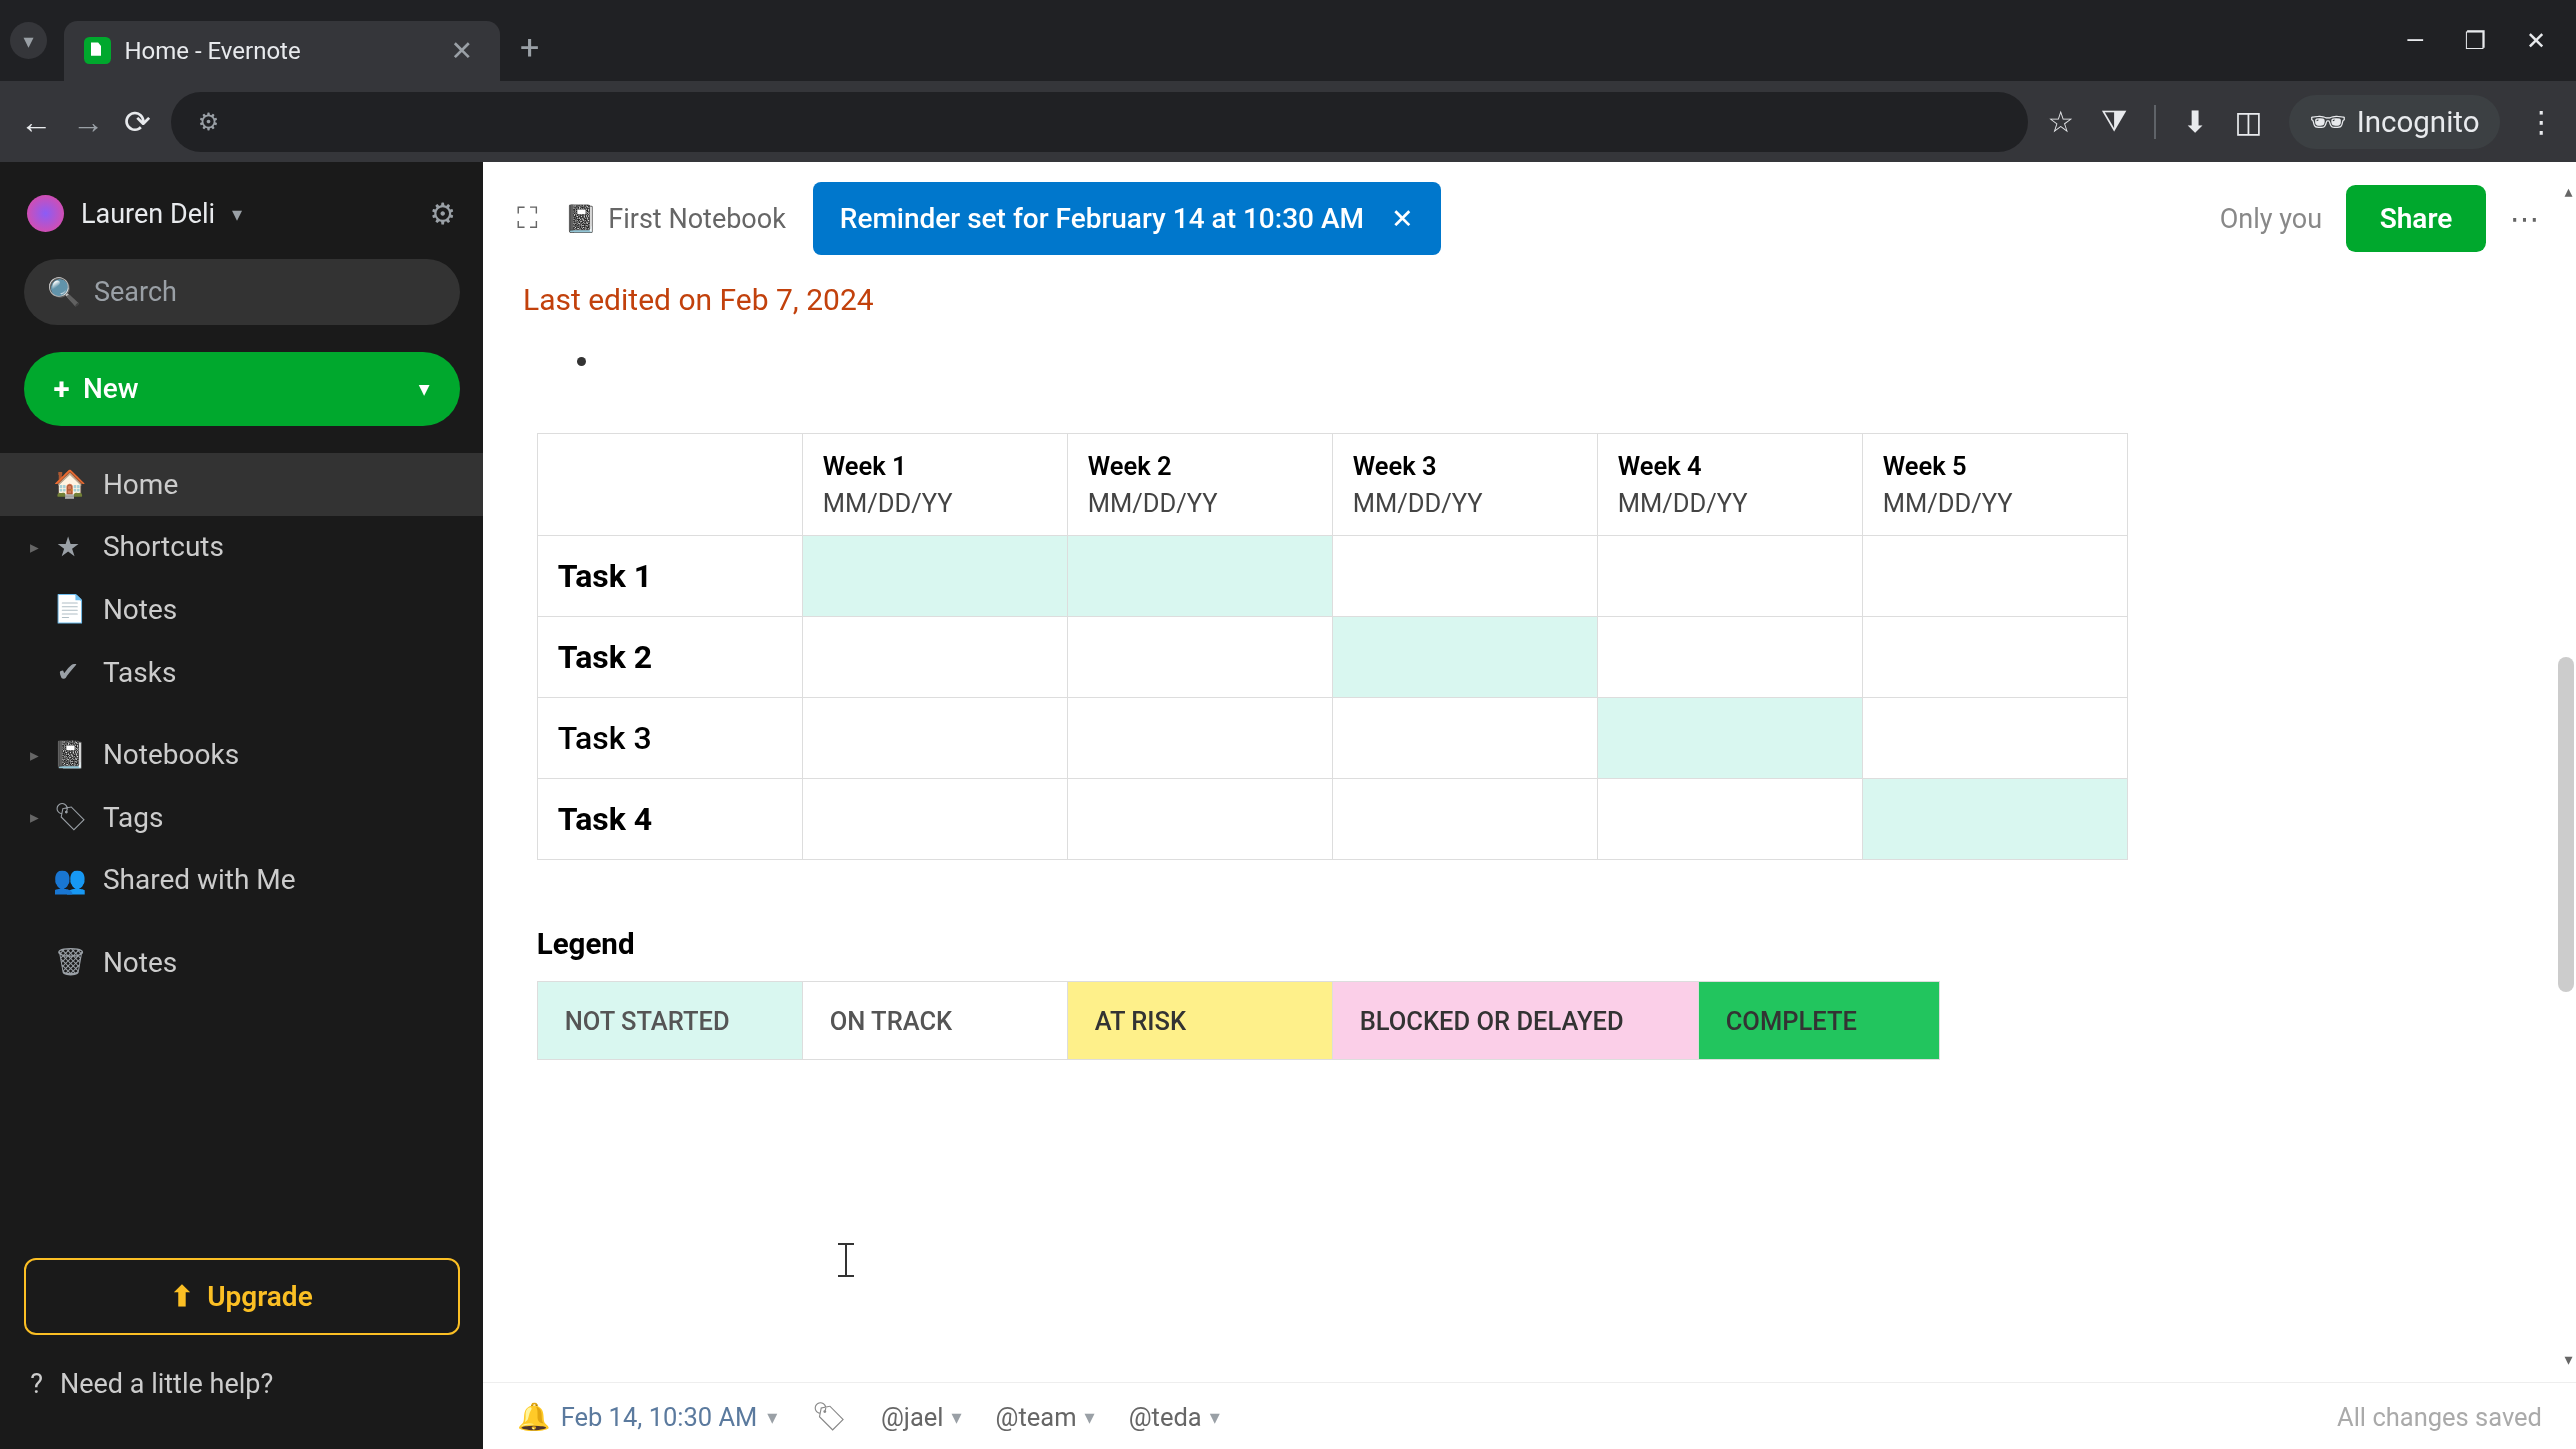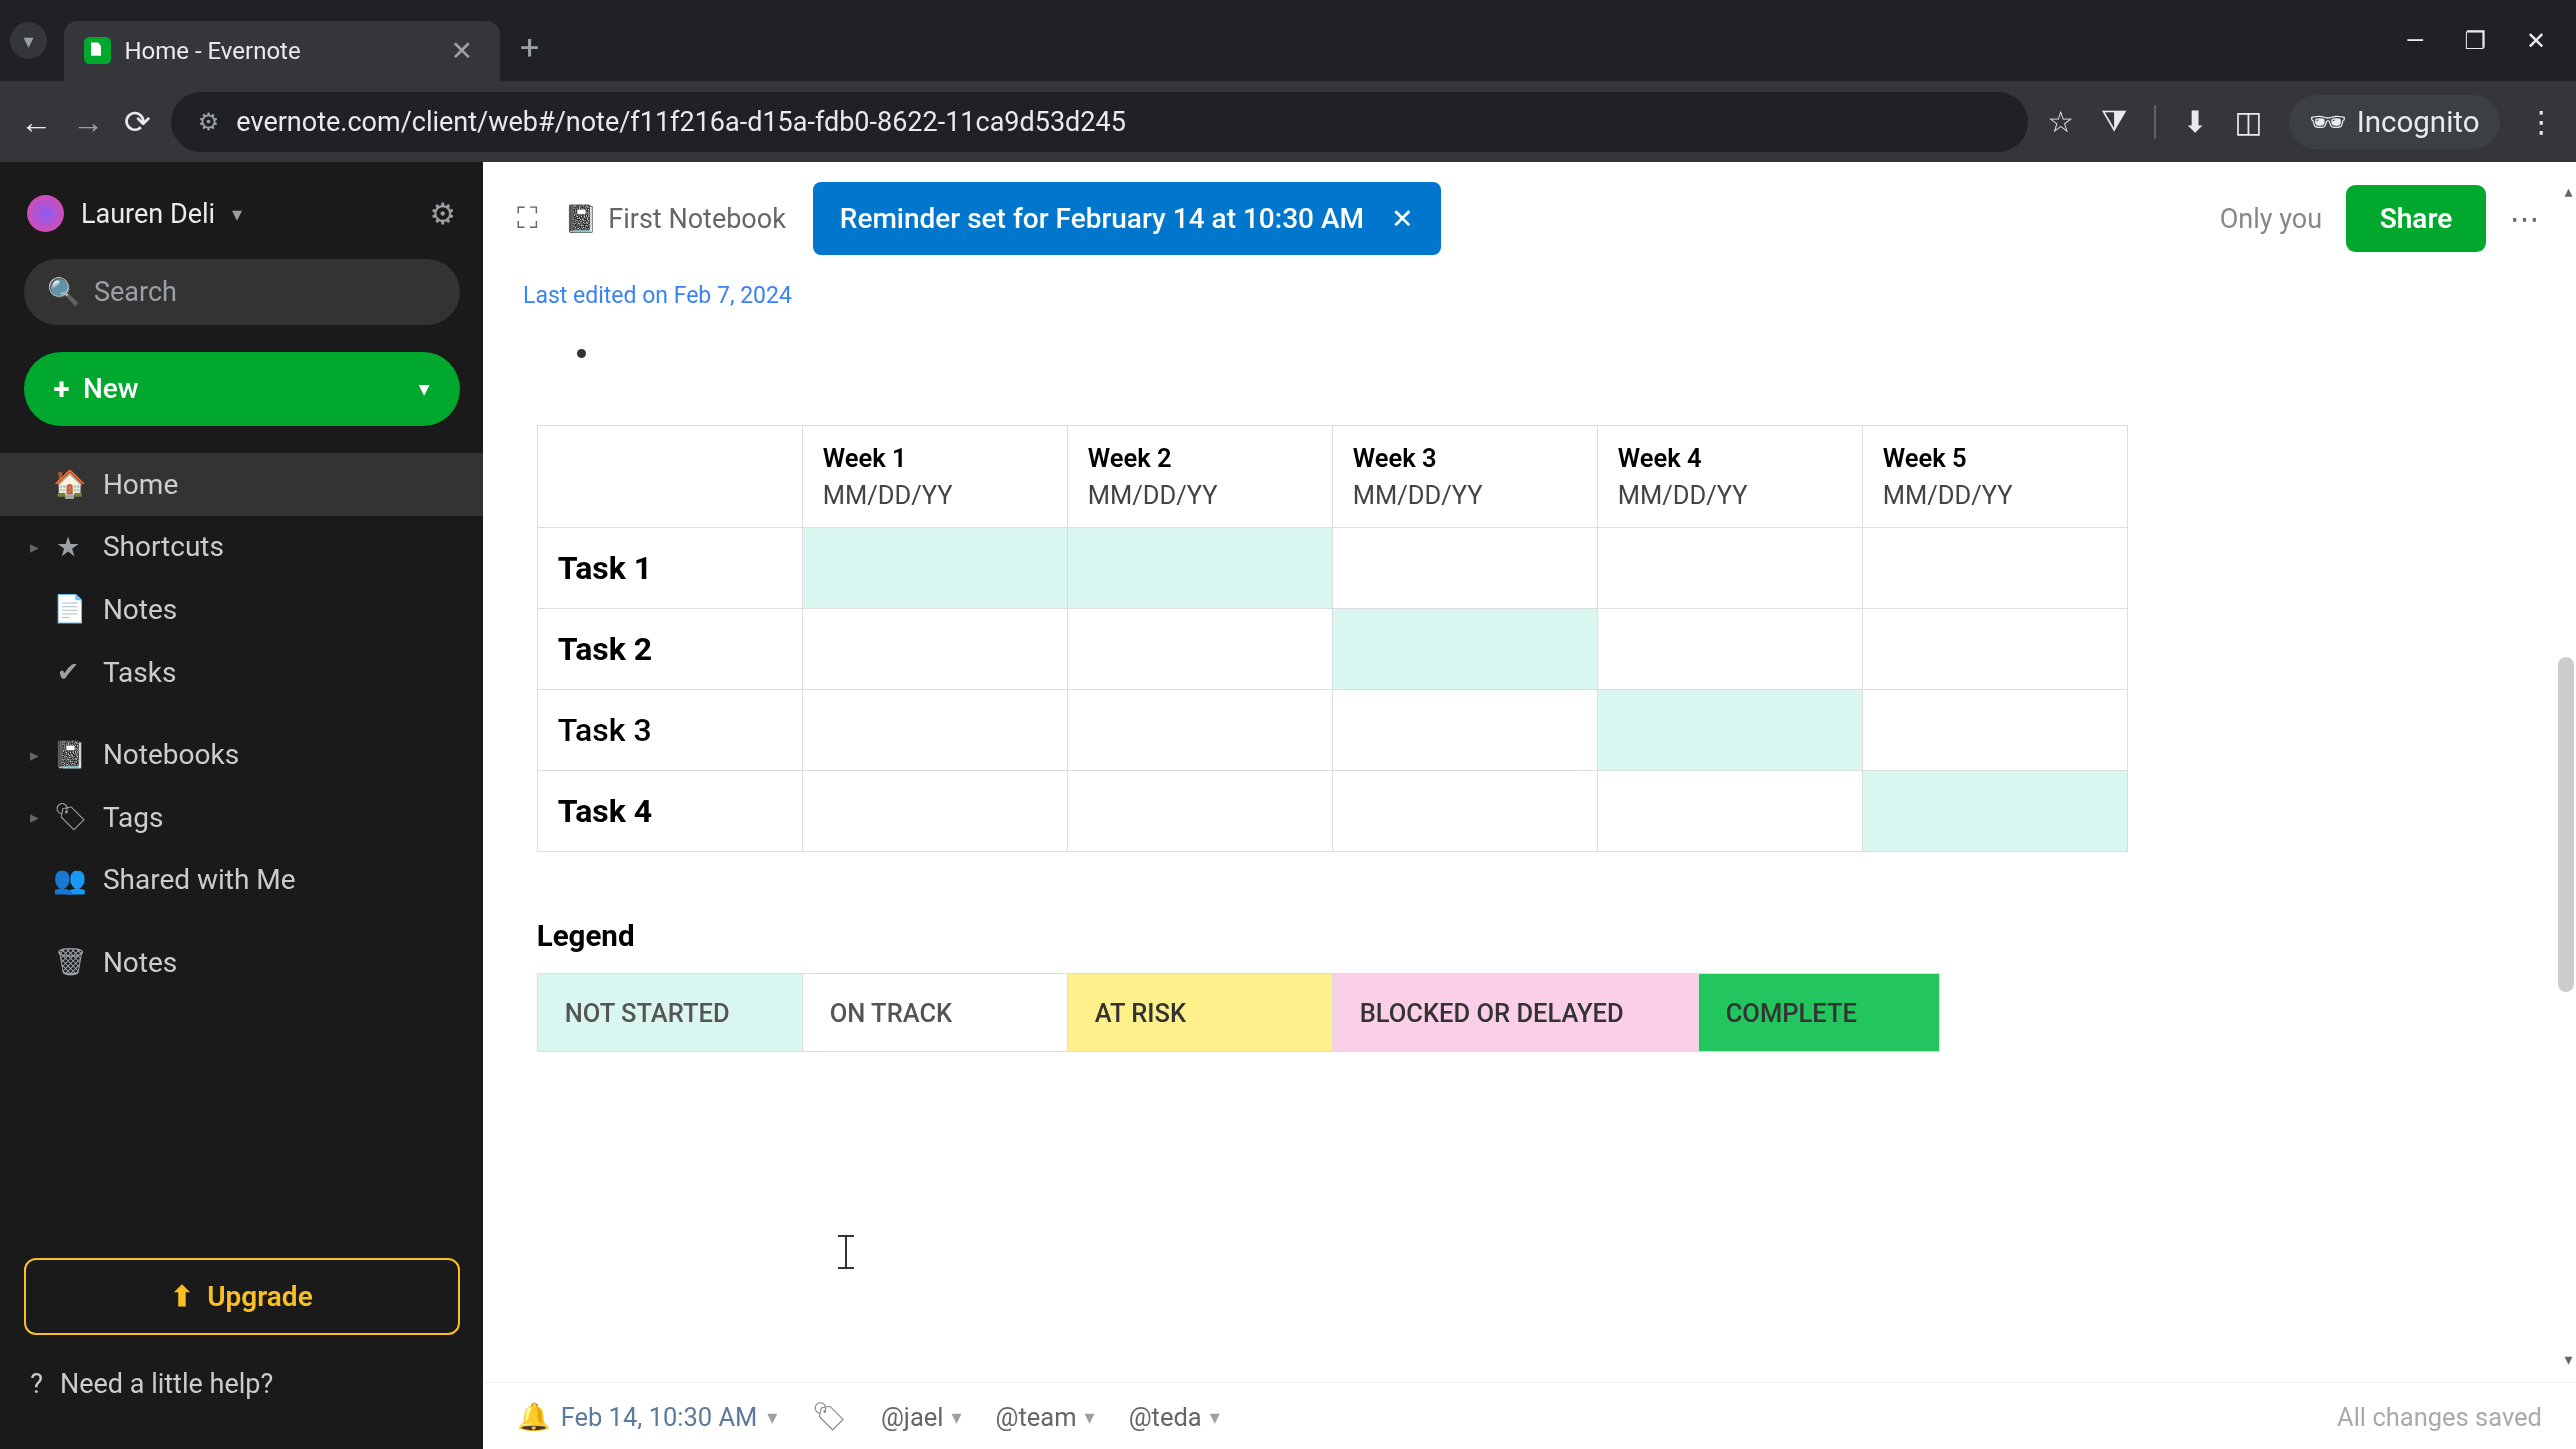--- a/index.html
+++ b/index.html
@@ -64,21 +64,21 @@
 .note-header { display: flex; align-items: center; padding: 20px 34px; gap: 27px; }
 .expand-icon { color: #666; font-size: 29.5px; cursor: pointer; }
 .notebook-crumb { display: flex; align-items: center; gap: 10px; color: #666; font-size: 27px; cursor: pointer; }
 .reminder-toast { background: #0077cc; color: white; padding: 20px 27px; border-radius: 8px; display: flex; align-items: center; gap: 27px; font-size: 28px; font-weight: 500; }
 .reminder-toast .close { cursor: pointer; font-size: 27px; }
 .header-right { margin-left: auto; display: flex; align-items: center; gap: 23.5px; }
 .only-you { color: #888; font-size: 27px; }
 .share-btn { background: #00a82d; color: white; padding: 17px 34px; border-radius: 9.4px; font-size: 28px; font-weight: 600; cursor: pointer; }
 .more-btn { color: #666; font-size: 29.5px; cursor: pointer; letter-spacing: 2.7px; }
 
-.last-edited { color: #3b82f6; font-size: 23px; padding: 6.7px 40px 27px; }
+.last-edited { color: #c2410c; font-size: 30px; padding: 6.7px 40px 27px; }
 .note-body { flex: 1; padding: 13.4px 47px; overflow-y: auto; position: relative; }
 .bullet { width: 9.4px; height: 9.4px; background: #333; border-radius: 50%; margin-left: 47px; margin-bottom: 67px; }
 
 
 .gantt { border-collapse: collapse; margin-left: 6.7px; }
 .gantt th, .gantt td { border: 1.3px solid #ddd; padding: 0; }
 .gantt th { text-align: left; padding: 17px 20px; font-weight: 600; font-size: 25.5px; vertical-align: top; }
 .gantt th .sub { font-weight: 400; color: #444; margin-top: 6.7px; font-size: 25.5px; }
 .gantt .task-col { width: 265px; }
 .gantt .week-col { width: 265px; }
@@ -135,21 +135,20 @@
       <span>❐</span>
       <span>✕</span>
     </div>
   </div>
   <div class="toolbar">
     <span class="nav-btn active">←</span>
     <span class="nav-btn">→</span>
     <span class="nav-btn active">⟳</span>
     <div class="addressbar">
       <span class="site-controls">⚙</span>
-      <span class="url">evernote.com/client/web#/note/f11f216a-d15a-fdb0-8622-11ca9d53d245</span>
     </div>
     <div class="toolbar-icons">
       <span>☆</span>
       <span>⧩</span>
       <div class="divider"></div>
       <span>⬇</span>
       <span>◫</span>
       <div class="incognito-badge">
         <span>🕶</span>
         <span>Incognito</span>

